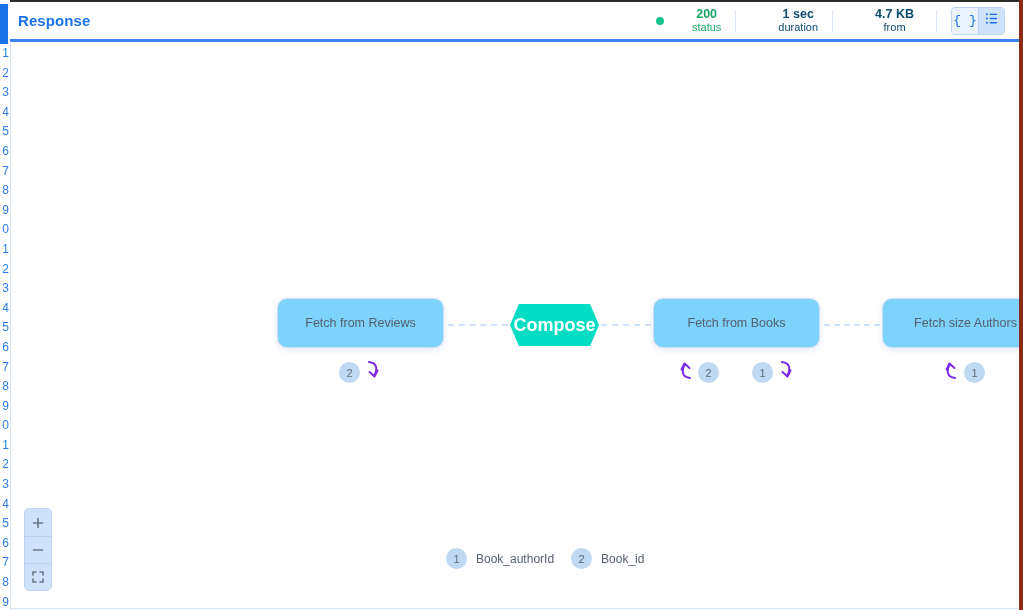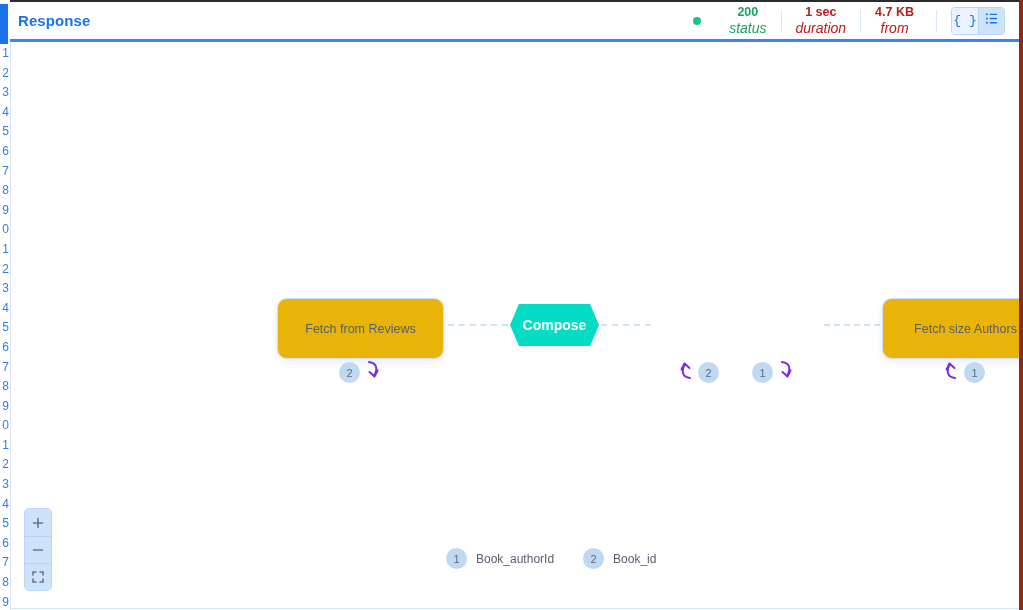--- a/index.html
+++ b/index.html
@@ -48,23 +48,23 @@
   }
   .status-dot {
     width: 8px; height: 8px; border-radius: 50%;
     background: #14c38e; margin-right: 14px;
   }
   .stat {
     display: flex; flex-direction: column; align-items: center;
     justify-content: center; padding: 0 14px; line-height: 1.15;
   }
   .stat .v { font-size: 12.5px; font-weight: bold; }
-  .stat .k { font-size: 14px; font-style: italic; }
+  .stat .k { font-size: 11px; }
   .stat.ok .v, .stat.ok .k { color: #1aa463; }
-  .stat.bl .v, .stat.bl .k { color: #b91c1c; }
+  .stat.bl .v, .stat.bl .k { color: #0c4a6e; margin-left: 28px; }
   .vsep { width: 1px; height: 22px; background: #dbe7f6; }
 
   .toggle-group {
     display: flex; margin-left: 14px;
     border: 1px solid #bcd6f5; border-radius: 4px; overflow: hidden;
   }
   .tg-btn {
     width: 26px; height: 26px;
     display: flex; align-items: center; justify-content: center;
     background: #e9f2fd; cursor: pointer;
@@ -93,35 +93,35 @@
     position: absolute; left: 11px; top: 43px;
     width: 1008px; height: 566px;
     background: #ffffff;
     border-bottom: 1px solid #cfe2fb;
     overflow: hidden;
   }
 
   
   .node {
     position: absolute;
-    height: 61px;
-    background: #eab308;
+    height: 50px;
+    background: #7dd3fc;
     border: 1px solid #cfe0f5;
     border-radius: 10px;
     box-shadow: 0 2px 6px rgba(100,140,200,.18);
     display: flex; align-items: center; justify-content: center;
     font-size: 12.5px; color: #56606e;
     cursor: pointer;
   }
   .hexnode {
     position: absolute;
     height: 42px;
     background: #05dcc4;
     display: flex; align-items: center; justify-content: center;
-    color: #fff; font-size: 14px; font-weight: bold;
+    color: #fff; font-size: 18px; font-weight: bold;
     clip-path: polygon(10% 0, 90% 0, 100% 50%, 90% 100%, 10% 100%, 0 50%);
     cursor: pointer;
   }
   .conn {
     position: absolute; height: 0;
     border-top: 2px dashed #cfe2fb;
   }
 
   
   .badge {
@@ -138,21 +138,21 @@
   }
   .arrow svg { display: block; }
 
   
   .legend {
     position: absolute; left: 435px; top: 548px;
     display: flex; align-items: center; gap: 9px;
     font-size: 12px; color: #56606e;
   }
   .legend .badge { position: static; }
-  .legend .lbl { margin-right: 20px; }
+  .legend .lbl { margin-right: 8px; }
 
   
   .zoomctl {
     position: absolute; left: 24px; top: 508px;
     width: 28px;
     border: 1px solid #bcd6f5; border-radius: 5px;
     overflow: hidden; background: #cfe2fb;
   }
   .zoomctl div {
     height: 27px; display: flex; align-items: center; justify-content: center;
@@ -255,20 +255,23 @@
     <div class="conn" style="left:813px; top:281px; width:56px;"></div>
 
     <div class="node" style="left:266px; top:255px; width:167px;">
       <span>Fetch from Reviews</span>
     </div>
 
     <div class="hexnode" style="left:499px; top:261px; width:89px;">
       <span>Compose</span>
     </div>
 
+    <div class="node" style="left:642px; top:255px; width:167px;">
+      <span>Fetch from Books</span>
+    </div>
 
     <div class="node" style="left:871px; top:255px; width:167px;">
       <span>Fetch size Authors</span>
     </div>
 
     <div class="badge" style="left:328px; top:319px;">2</div>
     <div class="arrow" style="left:354px; top:316px;">
       <svg width="16" height="22" viewBox="0 0 16 22" fill="none" stroke="#7c2ae8" stroke-width="2" stroke-linecap="round" stroke-linejoin="round">
         <path d="M4 3 C 12 4, 13 10, 9 17"></path>
         <path d="M4.5 13 L9.5 17.5 L12.5 11.5"></path>

